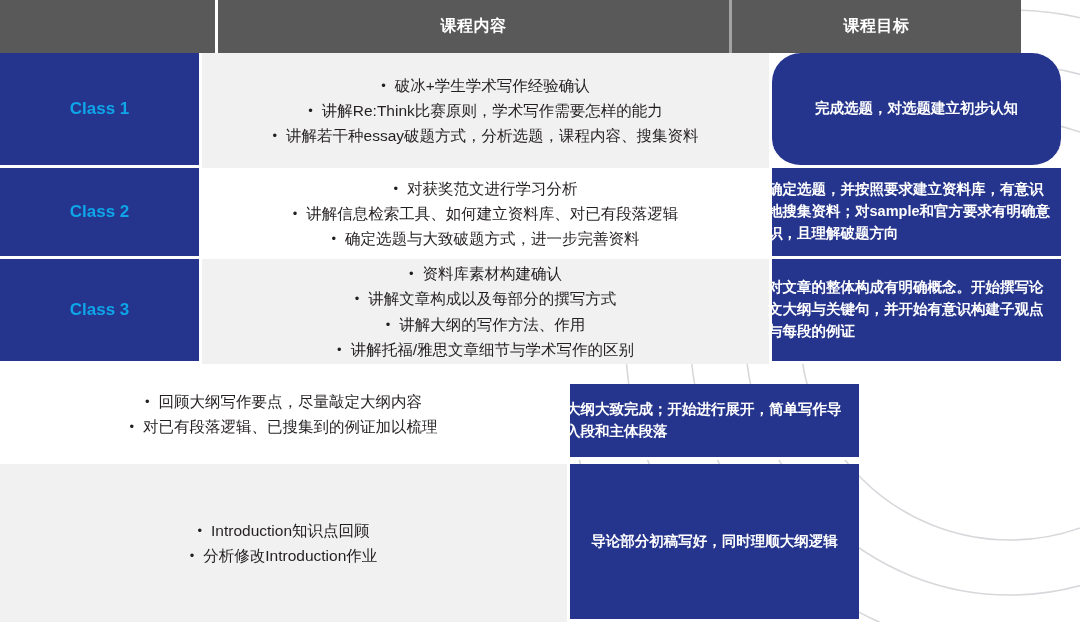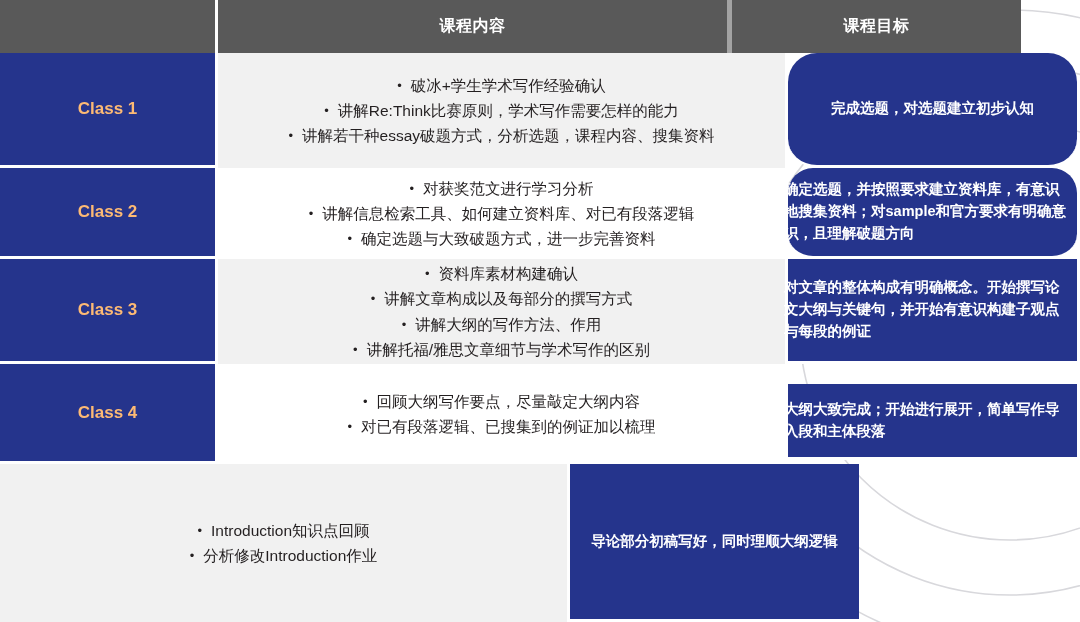--- a/index.html
+++ b/index.html
@@ -34,38 +34,38 @@
     height:53px;
     background:#595959;
     display:flex;align-items:center;justify-content:center;
     color:#ffffff;
     font-size:16px;
     font-weight:bold;
     letter-spacing:.5px;
     box-sizing:border-box;
   }
   .hdr-blank{width:218px;border-right:3px solid #ffffff;}
-  .hdr-content{width:514px;border-right:5px solid #a3a3a3;}
+  .hdr-content{width:514px;border-right:3px solid #a3a3a3;}
   .hdr-goal{width:289px;}
 
   
   .body-area{
     position:absolute;left:0;top:53px;
     width:1080px;height:569px;
     z-index:1;
   }
   .row{
     position:absolute;left:0;width:1080px;
     display:flex;
   }
   
   .class-cell{
-    width:218px;
+    width:202px;
     background:#25348c;
-    color:#fdba74;
+    color:#0ea5e9;
     font-size:17px;
     font-weight:bold;
     display:flex;align-items:center;justify-content:center;
     box-sizing:border-box;
     border-bottom:3px solid #ffffff;
     border-right:3px solid #ffffff;
     position:relative;
     z-index:3;
   }
   
@@ -180,21 +180,21 @@
           </div>
           <div class="bullet-line">
             <span class="bullet-dot">•</span>
             <span>讲解信息检索工具、如何建立资料库、对已有段落逻辑</span>
           </div>
           <div class="bullet-line">
             <span class="bullet-dot">•</span>
             <span>确定选题与大致破题方式，进一步完善资料</span>
           </div>
         </div>
-        <div class="goal-cell" style="height: 91px; border-radius: 25px;">
+        <div class="goal-cell" style="height: 91px;">
           <div class="goal-text overflow">确定选题，并按照要求建立资料库，有意识
 地搜集资料；对sample和官方要求有明确意
 识，且理解破题方向</div>
         </div>
       </div>
       <div class="row" style="top: 206px; height: 105px;">
         <div class="class-cell" style="height: 105px;">
           <span>Class 3</span>
         </div>
         <div class="content-cell shade" style="height: 105px;">
@@ -215,23 +215,20 @@
             <span>讲解托福/雅思文章细节与学术写作的区别</span>
           </div>
         </div>
         <div class="goal-cell" style="height: 105px;">
           <div class="goal-text overflow">对文章的整体构成有明确概念。开始撰写论
 文大纲与关键句，并开始有意识构建子观点
 与每段的例证</div>
         </div>
       </div>
       <div class="row" style="top: 311px; height: 100px;">
-        <div class="class-cell" style="height: 100px;">
-          <span>Class 4</span>
-        </div>
         <div class="content-cell plain" style="height: 100px;">
           <div class="bullet-line">
             <span class="bullet-dot">•</span>
             <span>回顾大纲写作要点，尽量敲定大纲内容</span>
           </div>
           <div class="bullet-line">
             <span class="bullet-dot">•</span>
             <span>对已有段落逻辑、已搜集到的例证加以梳理</span>
           </div>
         </div>

